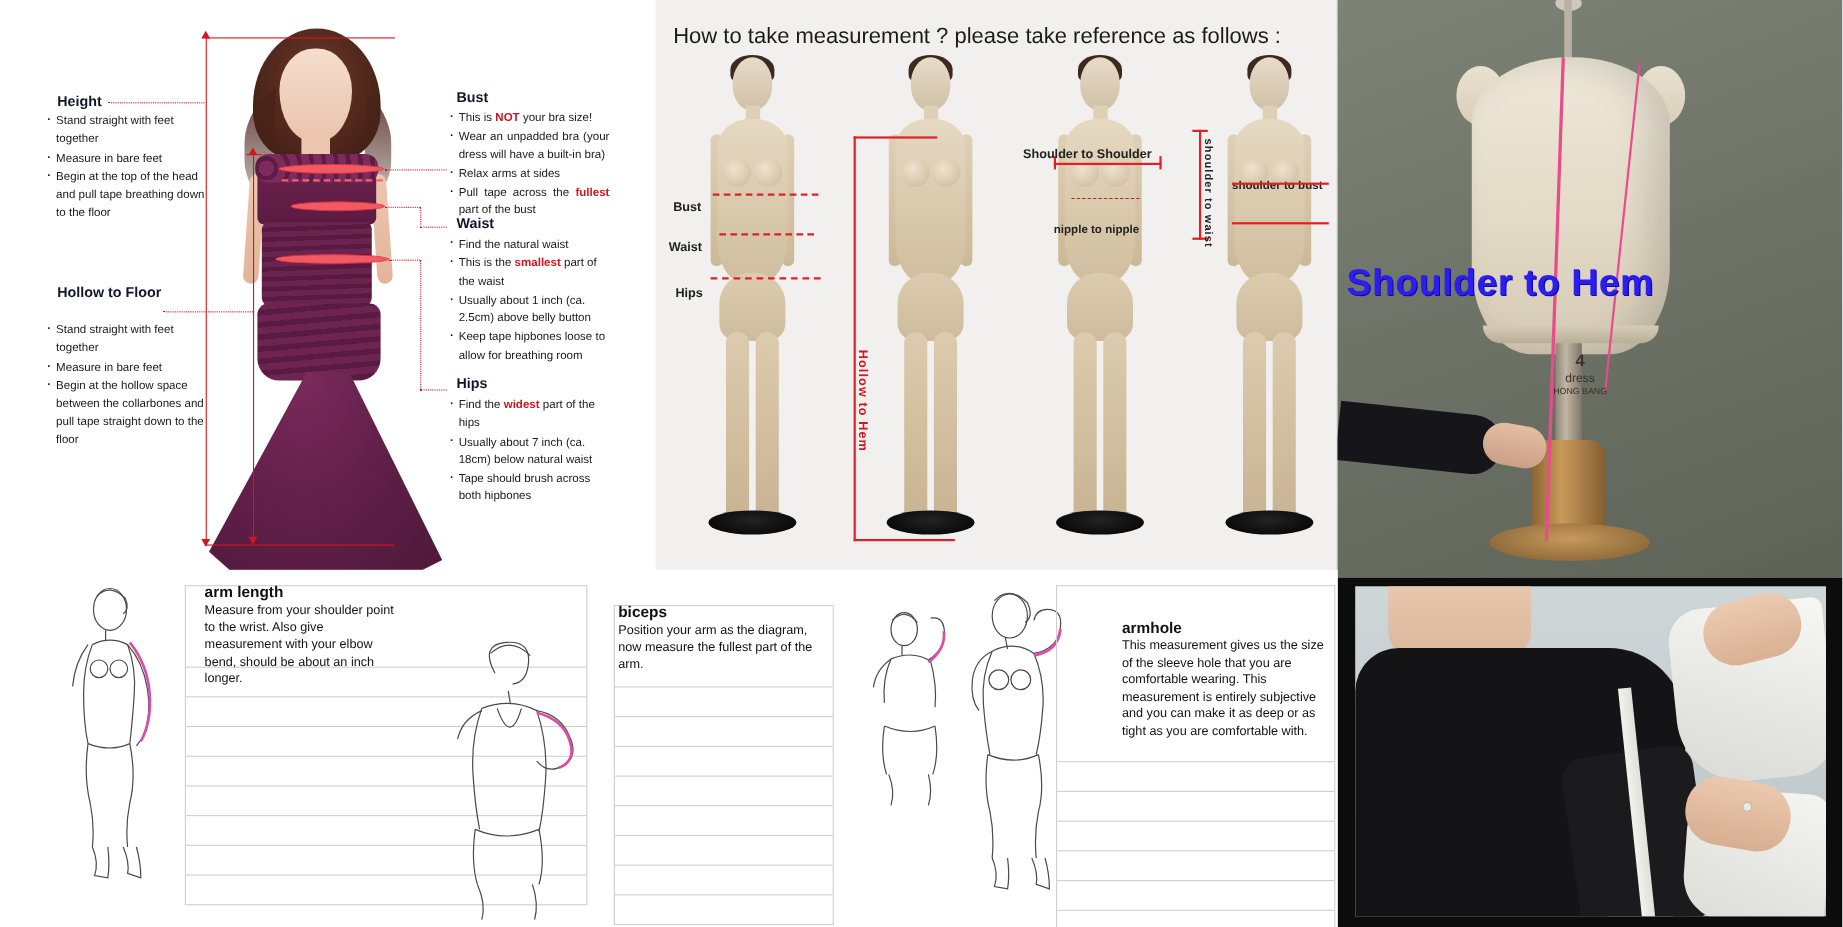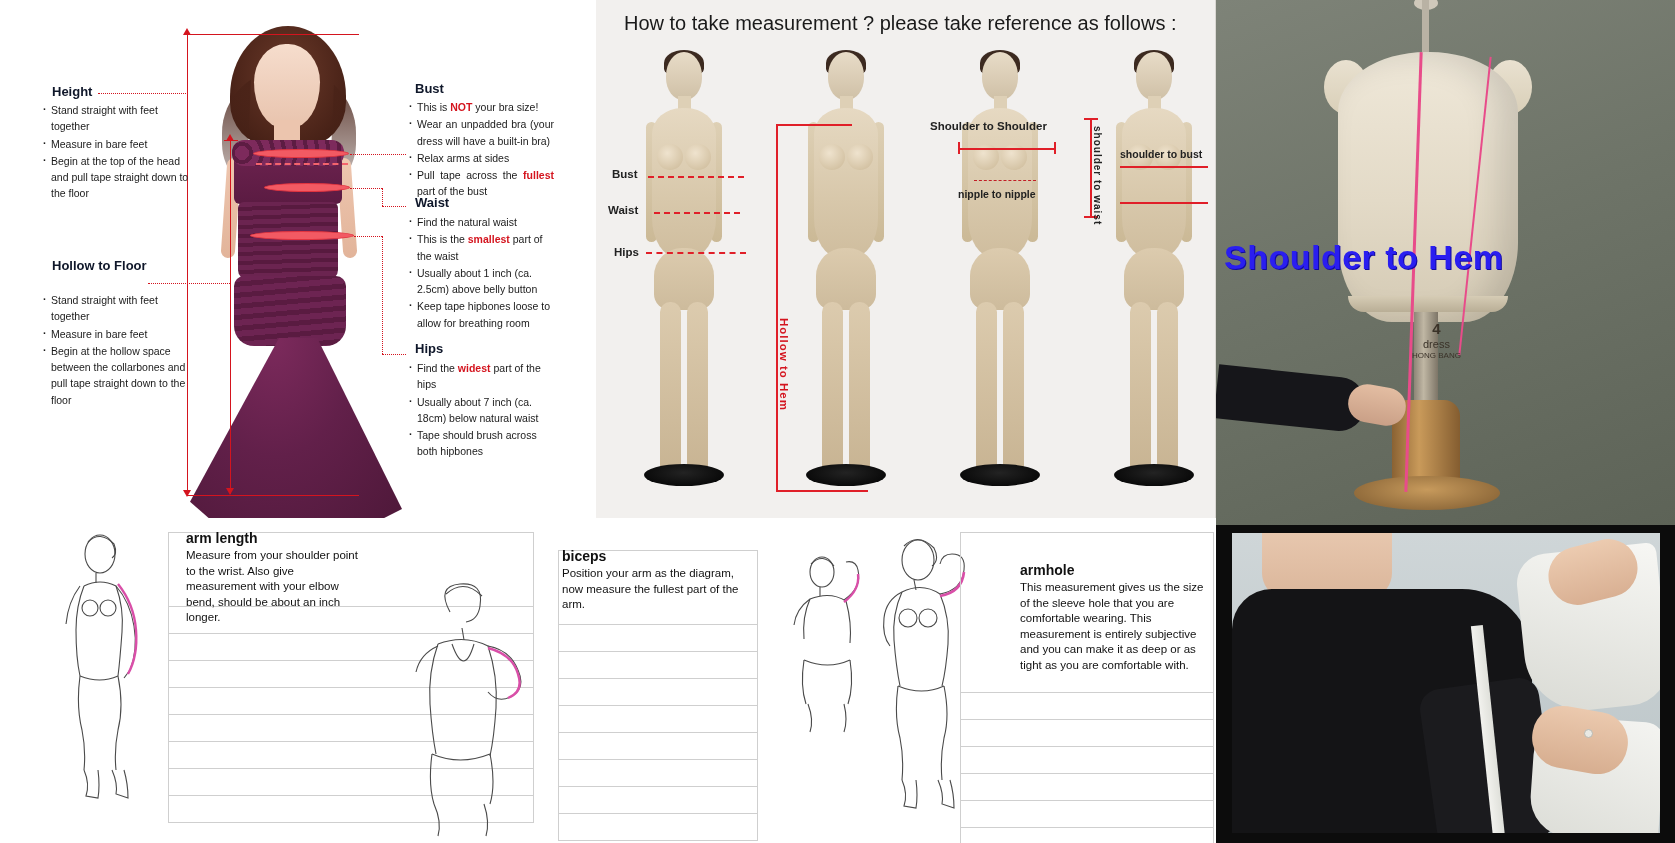--- a/index.html
+++ b/index.html
@@ -114,23 +114,22 @@
   .ann-block.justify li { text-align: justify; }
   .hl-red { color: #d4141e; font-weight: bold; }
 
   
   #panel-mannequin {
     position: absolute; left: 596px; top: 0; width: 620px; height: 525px;
     background: #f2f0ee;
     border-right: 1px solid #dad7d3;
   }
   #panel-mannequin .mq-title {
-    position: absolute; left: 16px; top: 12px; font-size: 20px; color: #1a1a1a;
+    position: absolute; left: 16px; top: 22px; font-size: 20px; color: #1a1a1a;
     white-space: nowrap;
-    margin-left: 12px;
   }
   .mq {
     position: absolute; top: 52px; width: 120px; height: 450px;
   }
   .mq .head {
     position: absolute; left: 42px; top: 0; width: 36px; height: 48px;
     background: linear-gradient(180deg,#e8dcc8,#cfc0a6); border-radius: 50% 50% 46% 46%;
   }
   .mq .hair {
     position: absolute; left: 40px; top: -2px; width: 40px; height: 26px;
@@ -170,20 +169,21 @@
   }
   .mq .arm-l { left: 22px; }
   .mq .arm-r { left: 87px; }
   .mq .base {
     position: absolute; left: 20px; top: 412px; width: 80px; height: 22px;
     background: radial-gradient(ellipse at 50% 40%, #232323, #000); border-radius: 50%;
   }
   .mq-label {
     position: absolute; font-size: 11.5px; font-weight: bold; color: #222;
     white-space: nowrap;
+    margin-top: 15px;
   }
   .vert-label {
     position: absolute; font-size: 11.5px; font-weight: bold; color: #d4141e;
     writing-mode: vertical-rl; letter-spacing: 1px; white-space: nowrap;
   }
   .vert-label.dark { color: #222; }
   .mline { position: absolute; background: #e01f28; }
   .mdash { position: absolute; height: 0; border-top: 2px dashed #e01f28; }
   .mdash-thin { position: absolute; height: 0; border-top: 1px dashed #c21d25; }
 
@@ -391,21 +391,21 @@
     <div class="dotted-lead-v" style="left:382px; top:236px; height:118px;"></div>
     <div class="dotted-lead" style="left:382px; top:354px; width:24px;"></div>
     <div class="dotted-lead" style="left:98px; top:93px; width:88px;"></div>
     <div class="dotted-lead" style="left:148px; top:283px; width:82px;"></div>
 
     <div class="ann-title" style="left:52px; top:84px;">Height</div>
     <div class="ann-block" style="left:42px; top:102px; width:148px;">
       <ul>
         <li>Stand straight with feet together</li>
         <li>Measure in bare feet</li>
-        <li>Begin at the top of the head and pull tape straight down to the floor</li>
+        <li>Begin at the top of the head and pull tape breathing down to the floor</li>
       </ul>
     </div>
 
     <div class="ann-title" style="left:52px; top:258px;">Hollow to Floor</div>
     <div class="ann-block" style="left:42px; top:292px; width:152px;">
       <ul>
         <li>Stand straight with feet together</li>
         <li>Measure in bare feet</li>
         <li>Begin at the hollow space between the collarbones and pull tape straight down to the floor</li>
       </ul>

